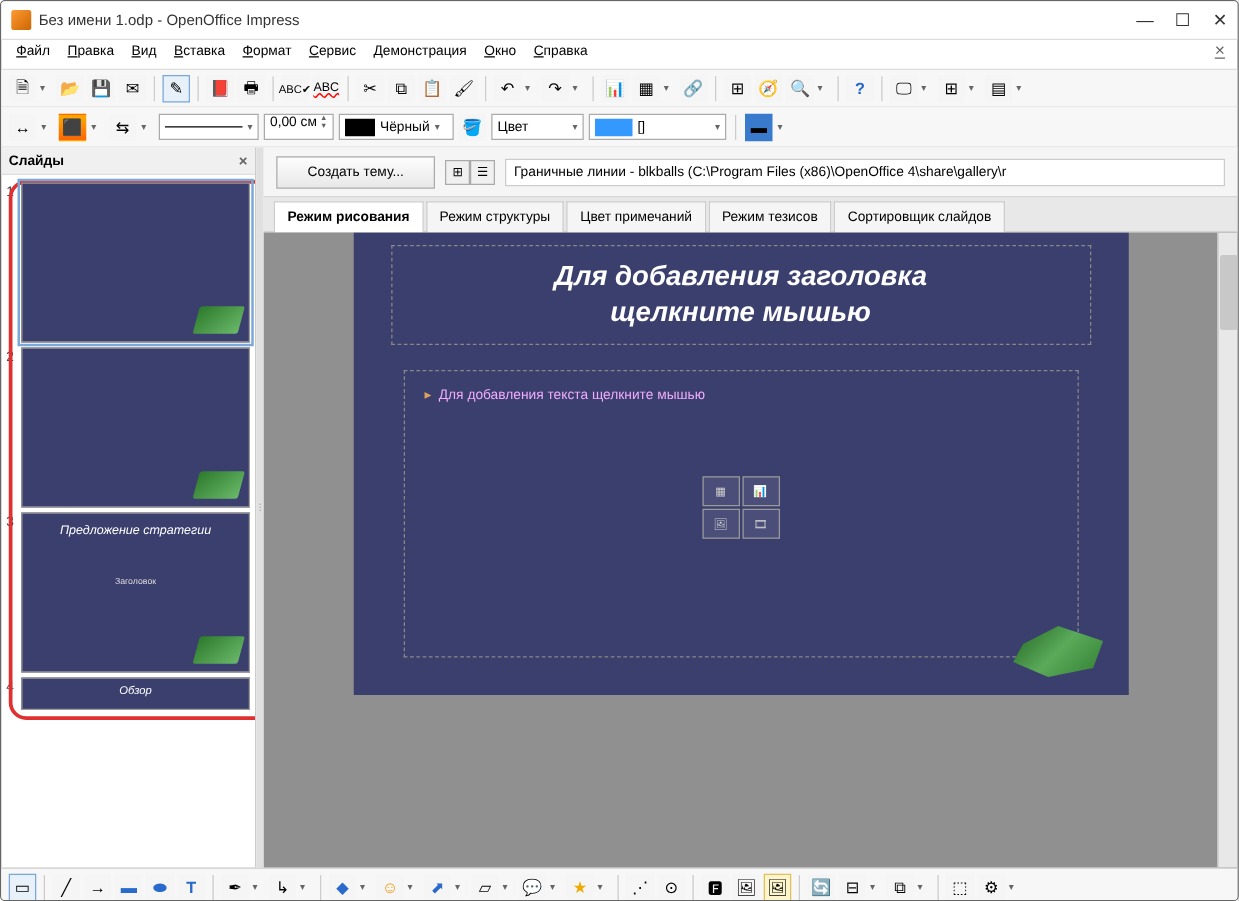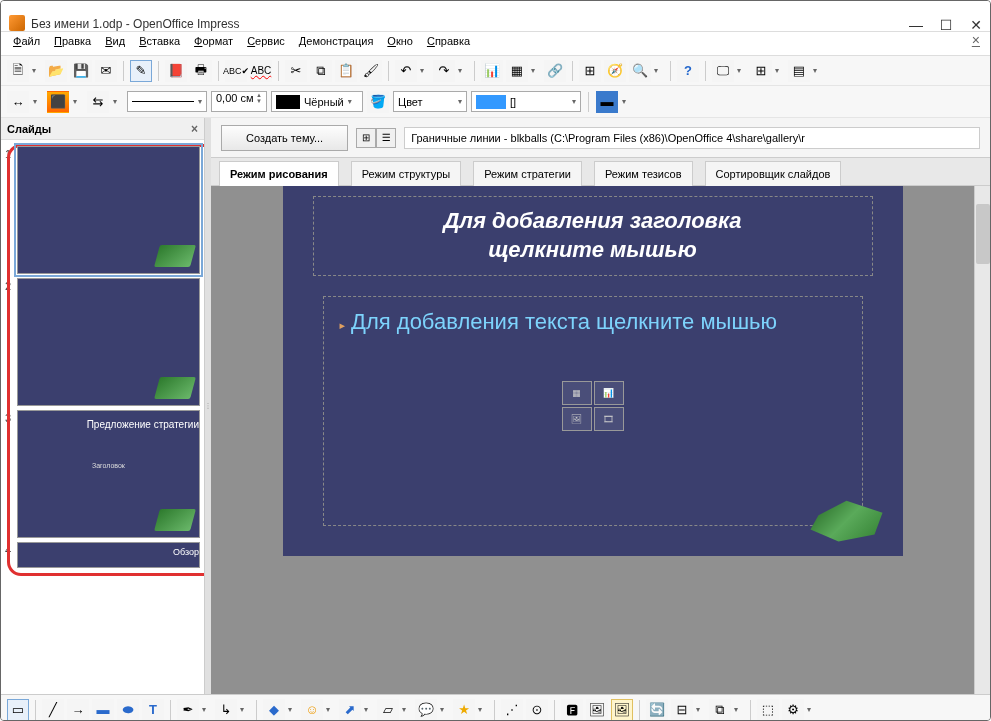--- a/index.html
+++ b/index.html
@@ -1,17 +1,17 @@
 <!DOCTYPE html>
 <html><head>
 <meta charset="utf-8">
 <style>
 *{box-sizing:border-box;margin:0;padding:0;font-family:Tahoma,Arial,sans-serif;font-size:11px}
 body{background:#fff;width:991px;height:721px;overflow:hidden;border:1px solid #666;border-radius:4px}
-.titlebar{height:31px;background:#fff;display:flex;align-items:flex-end;padding:0 8px;border-bottom:1px solid #ddd}
+.titlebar{height:31px;background:#fff;display:flex;align-items:center;padding:0 8px;border-bottom:1px solid #ddd}
 .titlebar .app-icon{width:16px;height:16px;background:linear-gradient(135deg,#ff9933,#cc6600);border-radius:2px;margin-right:6px}
 .titlebar .title{color:#333;font-size:12px;flex:1}
 .winbtns{display:flex;gap:18px}
 .winbtns span{width:12px;height:12px;display:inline-flex;align-items:center;justify-content:center;color:#333;font-size:14px;cursor:default}
 .menubar{height:24px;display:flex;align-items:flex-start;padding:0 6px;gap:2px;border-bottom:1px solid #ddd}
 .menubar span{padding:3px 6px;cursor:default}
 .menubar span:first-letter{text-decoration:underline}
 .menubar .close-x{margin-left:auto;font-size:14px;color:#666;padding:0 4px}
 .toolbar{height:30px;display:flex;align-items:center;padding:0 6px;gap:3px;border-bottom:1px solid #e5e5e5;background:#f7f7f7}
 .tbtn{width:22px;height:22px;display:inline-flex;align-items:center;justify-content:center;border:1px solid transparent;background:#f5f5f5;cursor:default;font-size:13px}
@@ -29,42 +29,42 @@
 .slidepanel{width:204px;border-right:1px solid #ccc;display:flex;flex-direction:column}
 .paneltitle{height:22px;display:flex;align-items:center;padding:0 6px;border-bottom:1px solid #ddd;background:#f0f0f0;font-weight:bold}
 .paneltitle .close{margin-left:auto;color:#666;font-size:12px}
 .thumblist{flex:1;overflow:hidden;padding:6px 4px;position:relative}
 .redhighlight{position:absolute;left:6px;top:4px;width:240px;height:432px;border:3px solid #e03030;border-radius:14px;pointer-events:none}
 .thumb{display:flex;margin-bottom:4px}
 .thumbnum{width:14px;font-size:11px;color:#444;padding-top:2px}
 .thumbslide{width:216px;height:128px;background:#3b3f6e;border:1px solid #999;position:relative;overflow:hidden}
 .thumbslide.selected{outline:2px solid #7aa8d8;outline-offset:1px}
 .thumbslide .decor{position:absolute;right:6px;bottom:6px;width:36px;height:22px;background:linear-gradient(135deg,#2d7a2d,#6ab86a);transform:skewX(-15deg);border-radius:2px}
-.thumbslide .stitle{color:#fff;font-size:10px;text-align:right;margin-top:8px}
+.thumbslide .stitle{color:#fff;font-style:italic;font-size:10px;text-align:center;margin-top:8px}
 .thumbslide .sbodytxt{color:#ddd;font-size:7px;text-align:center;margin-top:32px}
 .thumb4{display:flex;margin-top:4px}
 .thumb4 .thumbslide{height:26px}
 .mainarea{flex:1;display:flex;flex-direction:column;background:#f0f0f0}
 .themebar{height:40px;display:flex;align-items:center;padding:0 10px;gap:8px;border-bottom:1px solid #ccc;background:#f5f5f5}
 .themebtn{padding:6px 24px;border:1px solid #aaa;background:linear-gradient(#fdfdfd,#e8e8e8);font-size:11px}
 .viewicons{display:flex;gap:0}
 .viewicons span{width:20px;height:20px;border:1px solid #aaa;background:#f0f0f0;display:inline-flex;align-items:center;justify-content:center;font-size:10px}
 .themepath{flex:1;padding:4px 6px;border:1px solid #ccc;background:#fff;font-size:11px;white-space:nowrap;overflow:hidden}
 .tabs{height:28px;display:flex;align-items:flex-end;padding:0 8px;background:#e8e8e8;border-bottom:1px solid #ccc}
-.tab{padding:6px 10px;border:1px solid #ccc;border-bottom:none;background:#f5f5f5;margin-right:12px;font-size:11px;position:relative;top:1px}
+.tab{padding:6px 10px;border:1px solid #ccc;border-bottom:none;background:#f5f5f5;margin-right:2px;font-size:11px;position:relative;top:1px}
 .tab.active{background:#fff;font-weight:bold}
 .slidecanvas{flex:1;background:#909090;display:flex;align-items:flex-start;justify-content:center;position:relative;overflow:hidden}
 .scrollv{position:absolute;right:0;top:0;width:16px;height:100%;background:#e8e8e8;border-left:1px solid #ccc}
 .scrollthumb{position:absolute;top:18px;width:14px;left:1px;height:60px;background:#c8c8c8;border-radius:2px}
 .slide{width:620px;height:370px;background:#3b3f6e;position:relative;margin-right:16px}
 .titleframe{position:absolute;left:30px;top:10px;right:30px;height:80px;border:1px dashed #888;display:flex;align-items:center;justify-content:center}
 .titleframe span{color:#fff;font-style:italic;font-weight:bold;font-size:22px;text-align:center;line-height:1.3}
 .bodyframe{position:absolute;left:40px;top:110px;right:40px;bottom:30px;border:1px dashed #888;padding:12px 16px}
 .bodyframe .bullet{color:#e0a060;margin-right:6px}
-.bodyframe .bodytext{color:#7dd3fc;font-size:22px}
+.bodyframe .bodytext{color:#f0abfc;font-size:11px}
 .layoutgrid{position:absolute;left:50%;top:48%;transform:translate(-50%,-50%);display:grid;grid-template-columns:30px 30px;grid-template-rows:24px 24px;gap:2px}
 .layoutgrid span{border:1px solid #999;background:rgba(255,255,255,0.08);display:flex;align-items:center;justify-content:center;color:#ccc;font-size:9px}
 .slidedecor{position:absolute;right:16px;bottom:12px;width:80px;height:48px}
 .slidedecor::before{content:"";position:absolute;inset:0;background:linear-gradient(135deg,#1a5a1a,#5aaa5a 50%,#2d7a2d);clip-path:polygon(15% 40%,50% 10%,95% 35%,85% 80%,40% 95%,5% 70%)}
 .bottombar{height:30px;display:flex;align-items:center;padding:0 6px;gap:3px;border-top:1px solid #ccc;background:#f7f7f7}
 </style>
 </head>
 <body>
 
 <div class="titlebar">
@@ -219,21 +219,21 @@
       <button class="themebtn">Создать тему...</button>
       <div class="viewicons">
         <span>⊞</span>
         <span>☰</span>
       </div>
       <div class="themepath">Граничные линии - blkballs (C:\Program Files (x86)\OpenOffice 4\share\gallery\r</div>
     </div>
     <div class="tabs">
       <div class="tab active">Режим рисования</div>
       <div class="tab">Режим структуры</div>
-      <div class="tab">Режим стратегии</div>
+      <div class="tab">Цвет примечаний</div>
       <div class="tab">Режим тезисов</div>
       <div class="tab">Сортировщик слайдов</div>
     </div>
     <div class="slidecanvas">
       <div class="slide">
         <div class="titleframe">
           <span style="white-space:pre-line">Для добавления заголовка
 щелкните мышью</span>
         </div>
         <div class="bodyframe">

